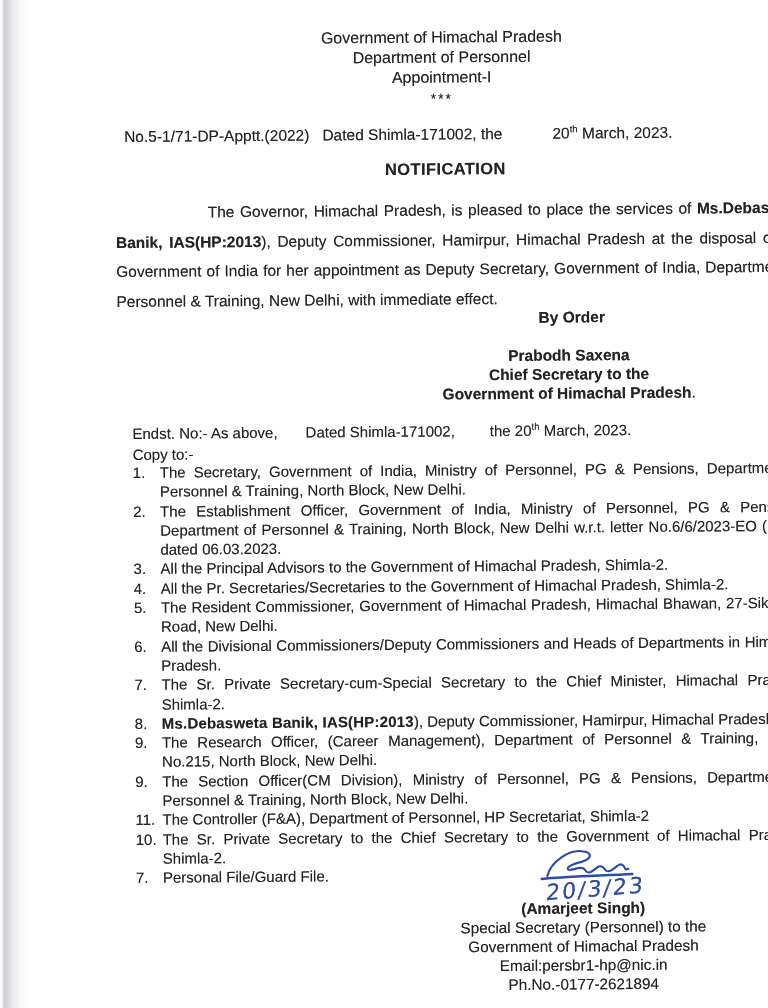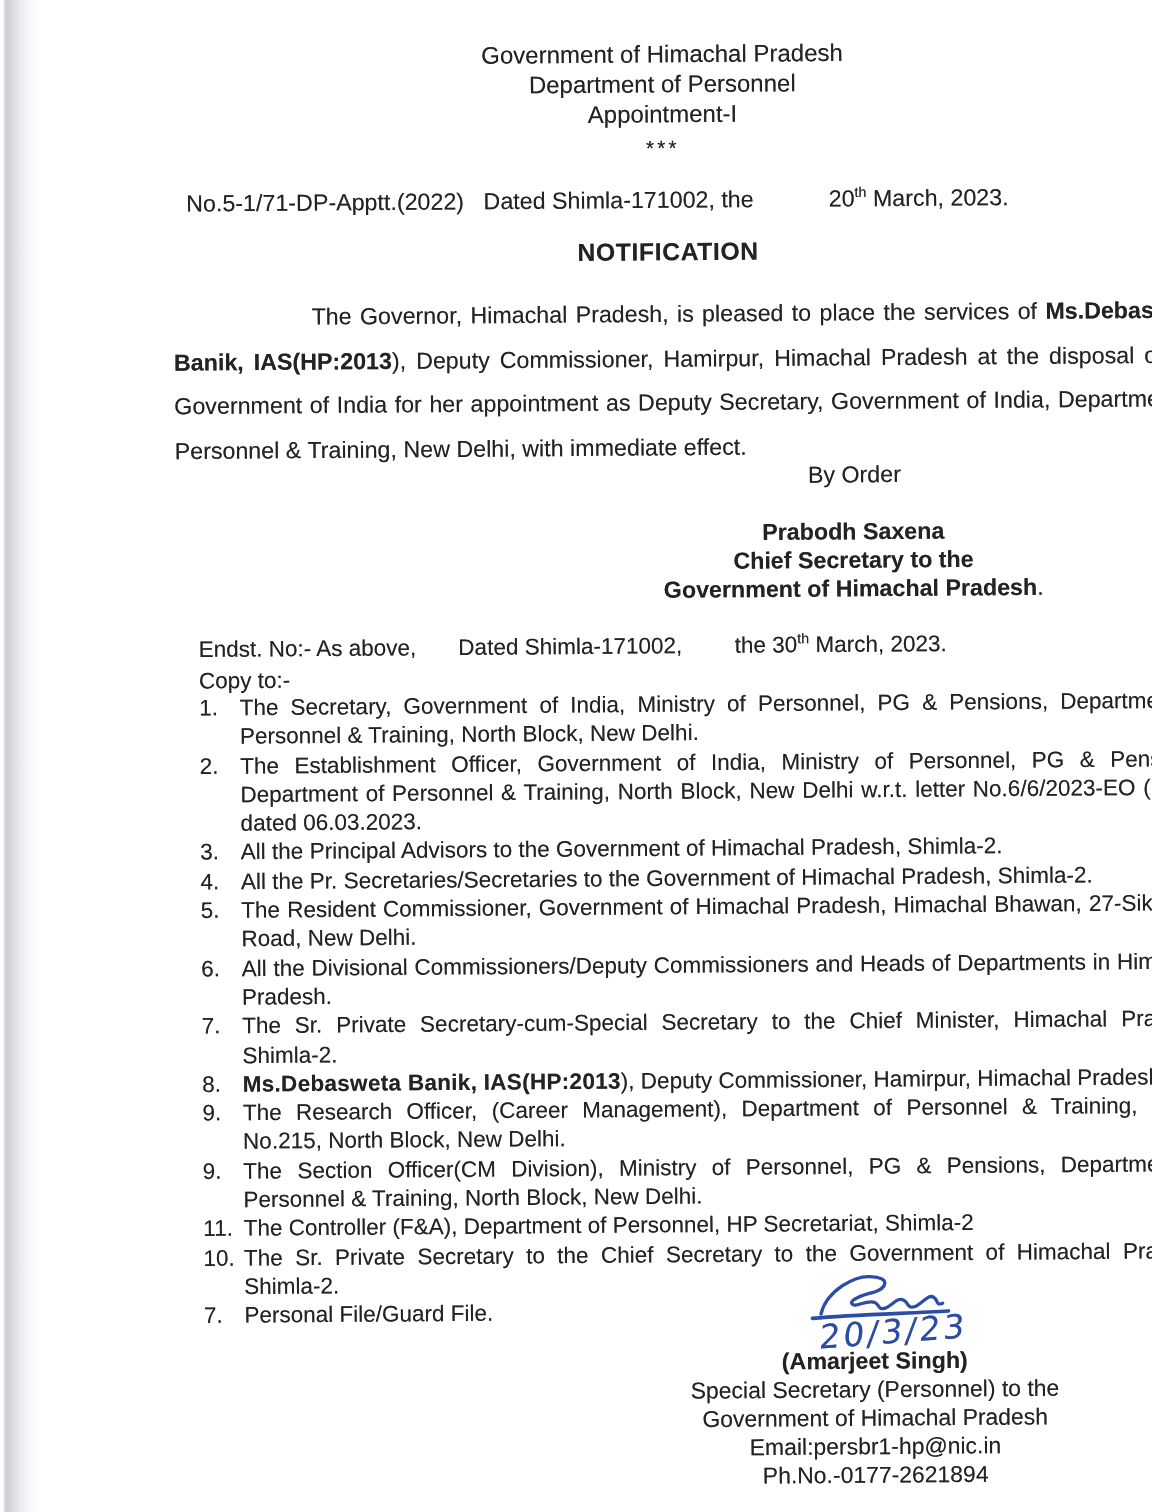--- a/index.html
+++ b/index.html
@@ -21,21 +21,21 @@
   .letterhead .stars{font-size:14px;letter-spacing:2px;margin-top:1px;}
   .ref-line{position:absolute;top:126px;left:127px;font-size:15.5px;white-space:nowrap;}
   .ref-line .gap-a{margin-left:13px;}
   .ref-line .gap-b{margin-left:50px;margin-top:16px;}
   sup{font-size:9.5px;vertical-align:super;line-height:0;}
   .title{position:absolute;top:160px;left:0;width:896px;text-align:center;font-weight:bold;font-size:16.5px;letter-spacing:0.4px;}
   .body-para{
     position:absolute;top:196px;left:118px;width:688px;margin:0;
     font-size:15.5px;line-height:29.5px;text-align:justify;text-indent:92px;
   }
-  .by-order{position:absolute;top:310px;left:540px;font-weight:normal;font-size:15.5px;}
+  .by-order{position:absolute;top:310px;left:540px;font-weight:bold;font-size:15.5px;}
   .signatory{position:absolute;top:347px;left:420px;width:300px;text-align:center;font-weight:bold;font-size:15.5px;line-height:19px;}
   .signatory .plain{font-weight:normal;}
   .endst{position:absolute;top:423px;left:133px;font-size:15px;white-space:nowrap;}
   .endst .gap-a{margin-left:28px;}
   .endst .gap-b{margin-left:35px;}
   .copy-to{position:absolute;top:444px;left:133px;font-size:15px;text-align:center;}
   .copy-list{position:absolute;top:461px;left:133px;width:673px;font-size:15px;line-height:19.3px;}
   .copy-item{display:flex;}
   .copy-item .num{flex:0 0 27px;}
   .copy-item .txt{flex:1;text-align:justify;}
@@ -75,21 +75,21 @@
 
     <div class="by-order">By Order</div>
 
     <div class="signatory">
       <div>Prabodh Saxena</div>
       <div>Chief Secretary to the</div>
       <div><span>Government of Himachal Pradesh</span><span class="plain">.</span></div>
     </div>
 
     <div class="endst">
-      <span>Endst. No:- As above,</span><span class="gap-a">Dated Shimla-171002,</span><span class="gap-b"><span>the 30</span><sup>th</sup><span> March, 2023.</span></span>
+      <span>Endst. No:- As above,</span><span class="gap-a">Dated Shimla-171002,</span><span class="gap-b"><span>the 20</span><sup>th</sup><span> March, 2023.</span></span>
     </div>
 
     <div class="copy-to">Copy to:-</div>
 
     <div class="copy-list">
   <div class="copy-item">
     <span class="num">1.</span>
     <span class="txt"><span>The Secretary, Government of India, Ministry of Personnel, PG &amp; Pensions, Department of Personnel &amp; Training, North Block, New Delhi.</span></span>
   </div>
 

